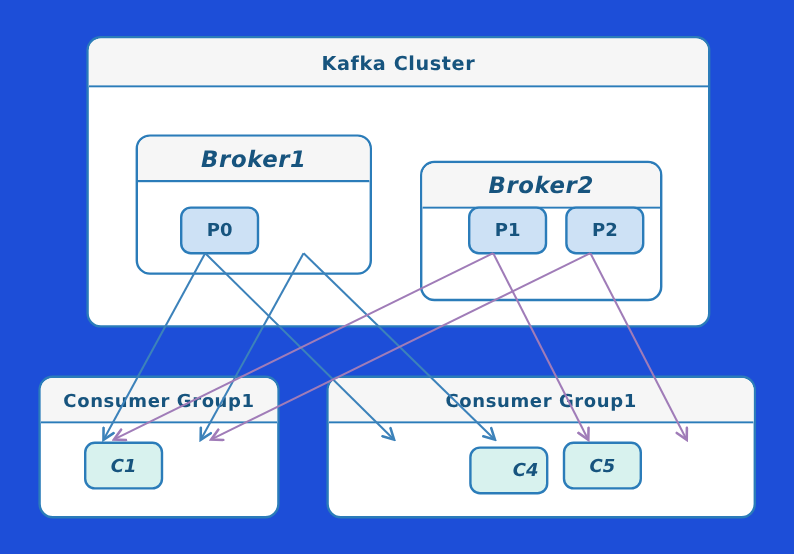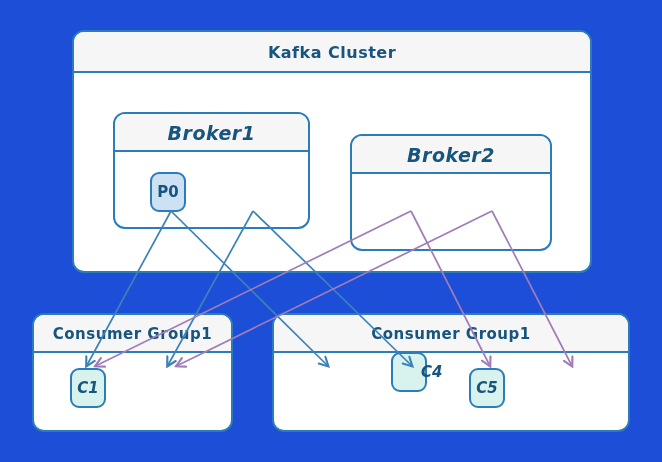--- a/index.html
+++ b/index.html
@@ -32,21 +32,21 @@
     background: var(--header-fill, #f6f6f6);
     text-align: center;
     letter-spacing: 0.5px;
   }
   .cluster .hdr { height: 41px; line-height: 41px; font-size: 16px; }
   .broker .hdr  { height: 38px; line-height: 38px; font-size: 19px; font-style: italic; }
   .cgroup .hdr  { height: 38px; line-height: 38px; font-size: 15px; }
   .node {
     position: absolute;
     box-sizing: border-box;
-    width: 36px;
+    width: 66px;
     height: 40px;
     border: 2px solid var(--node-border, #2b7cb9);
     border-radius: 9px;
     text-align: center;
     line-height: 36px;
     font-size: 15px;
   }
   .partition { background: var(--partition-fill, #cde1f5); }
   .consumer  { background: var(--consumer-fill, #d8f2ee); font-style: italic; }
   #edges {
@@ -68,31 +68,33 @@
 
   <div class="box broker" style="left:113px; top:112px; width:197px; height:117px;">
     <div class="hdr">Broker1</div>
   </div>
 
   <div class="box broker" style="left:350px; top:112px; width:202px; height:117px;margin-top:22px;">
     <div class="hdr">Broker2</div>
   </div>
 
   <div class="node partition" style="left:150px; top:172px;">P0</div>
+  <div class="node partition" style="left:390px; top:172px;">P1</div>
+  <div class="node partition" style="left:471px; top:172px;">P2</div>
 
   <div class="box cgroup" style="left:32px; top:313px; width:201px; height:119px;">
     <div class="hdr">Consumer Group1</div>
   </div>
 
   <div class="box cgroup" style="left:272px; top:313px; width:358px; height:119px;">
     <div class="hdr">Consumer Group1</div>
   </div>
 
   <div class="node consumer" style="left:70px;  top:368px;">C1</div>
-  <div class="node consumer" style="left:391px; top:352px;padding-left:28px;">C4</div>
+  <div class="node consumer" style="left:391px; top:372px;padding-left:28px;">C4</div>
   <div class="node consumer" style="left:469px; top:368px;">C5</div>
 
   <svg id="edges" width="662" height="462" xmlns="http://www.w3.org/2000/svg">
       <defs>
         <marker id="arw-blue" viewBox="0 0 10 10" refX="8" refY="5" markerWidth="7" markerHeight="7" orient="auto">
           <path d="M1 1 L8.5 5 L1 9" fill="none" stroke="#3c82ba" stroke-width="1.8" stroke-linecap="round"></path>
         </marker>
         <marker id="arw-purple" viewBox="0 0 10 10" refX="8" refY="5" markerWidth="7" markerHeight="7" orient="auto">
           <path d="M1 1 L8.5 5 L1 9" fill="none" stroke="#a07cb8" stroke-width="1.8" stroke-linecap="round"></path>
         </marker>

